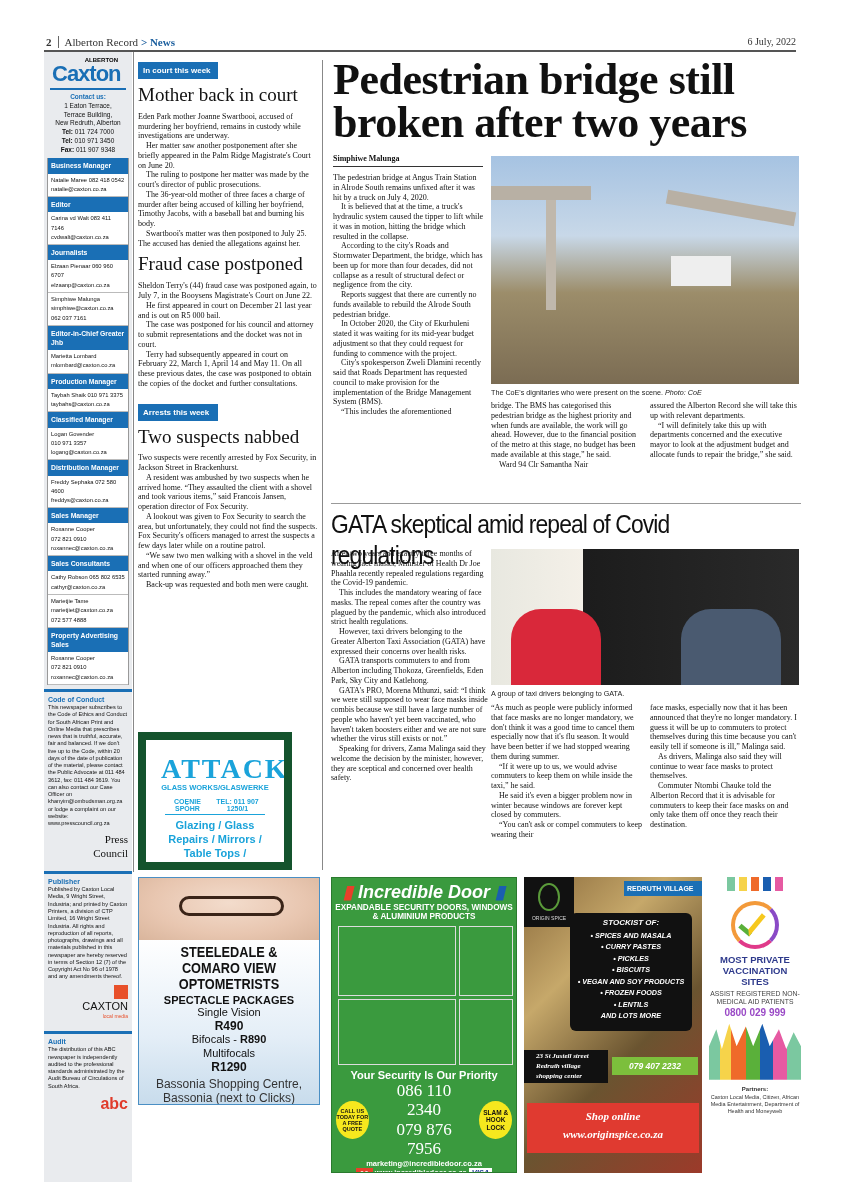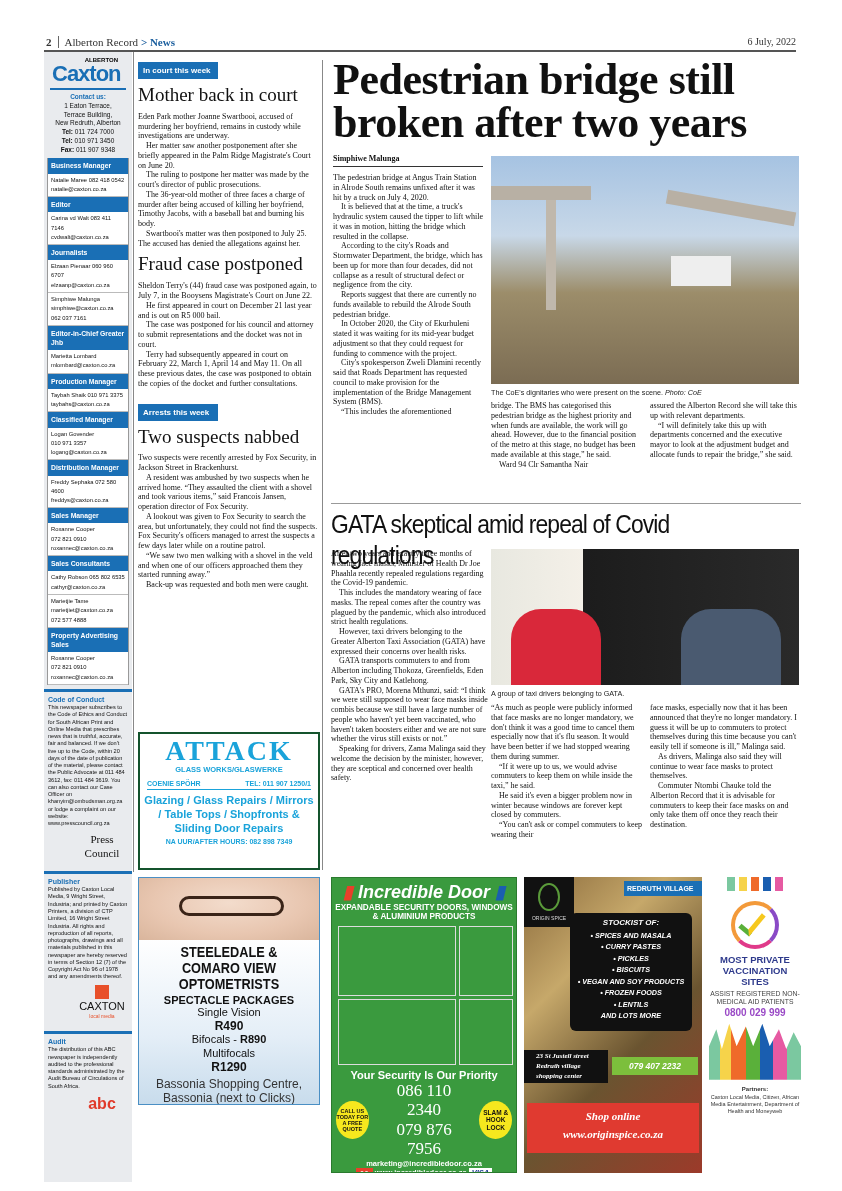--- a/index.html
+++ b/index.html
@@ -18,38 +18,38 @@
   #sb .logo .sm{position:absolute;right:8px;top:0;font-size:6px;font-weight:bold;color:#000;}
   #sb .logo .big{position:absolute;left:2px;top:3px;font-size:22px;font-weight:bold;color:#1a6fb5;font-family:"Liberation Sans",sans-serif;letter-spacing:-1px;}
   #sb .logobar{height:2px;background:#1a6fb5;margin:2px 6px 3px;}
   #sb .contact{text-align:center;font-size:6.5px;padding:0 2px 4px;}
   #sb .contact .t{color:#1a6fb5;font-weight:bold;}
   #sb .box{background:#fff;margin:0 3px;border-left:1px solid #999;border-right:1px solid #999;}
   #sb .role{background:#1a6fb5;color:#fff;font-weight:bold;font-size:6.8px;padding:3px 3px;}
   #sb .person{padding:2px 3px;border-bottom:1px solid #bbb;font-size:5.8px;line-height:1.6;}
   #sb .blk{padding:3px 4px;font-size:5.6px;line-height:1.3;border-top:3px solid #1a6fb5;margin-top:4px;}
   #sb .blk .h{color:#1a6fb5;font-weight:bold;font-size:7px;}
-  #sb .logo2{text-align:center;padding:4px 0;margin-left:28px;}
+  #sb .logo2{text-align:right;padding:4px 0;margin-left:28px;}
   
   .vline{width:1px;background:#888;}
   
   .tag{background:#1a6fb5;color:#fff;font-family:"Liberation Sans",sans-serif;font-size:8px;font-weight:bold;padding:4px 5px;display:inline-block;width:80px;}
   .hd2{font-size:19px;font-weight:normal;line-height:1.1;margin:6px 0 6px;}
   .body{font-size:8px;line-height:1.22;text-align:left;}
   .body p{text-indent:8px;}
   .body p:first-child{text-indent:0;}
   
   #main-hl{left:333px;top:58px;width:470px;font-size:44px;font-weight:bold;line-height:0.98;letter-spacing:-0.5px;}
   #byline{left:333px;top:154px;width:150px;font-size:8px;font-weight:bold;border-bottom:1px solid #333;padding-bottom:3px;}
   .photo{background:linear-gradient(#a6c3e2 0%,#c8d8e8 35%,#9c8d6a 60%,#7b6c53 100%);position:absolute;}
   .cap{font-family:"Liberation Sans",sans-serif;font-size:7.2px;color:#222;}
   #gata-hl{left:331px;top:509px;width:470px;font-family:"Liberation Sans",sans-serif;font-size:26px;letter-spacing:-1px;transform:scaleX(0.88);transform-origin:left;}
   
   .ad{position:absolute;overflow:hidden;}
-  #ad-attack{left:138px;top:732px;width:182px;height:138px;border:2px solid #14532d;color:#1aa3da;font-family:"Liberation Sans",sans-serif;text-align:center;padding:3px;}
+  #ad-attack{left:138px;top:732px;width:154px;height:138px;border:8px solid #14532d;color:#1aa3da;font-family:"Liberation Sans",sans-serif;text-align:center;padding:15px;}
   #ad-attack .a1{font-family:"Liberation Serif",serif;font-size:28px;font-weight:bold;letter-spacing:2px;line-height:1;}
   #ad-attack .a2{font-size:7.5px;font-weight:bold;}
   #ad-attack .a3{font-size:7px;font-weight:bold;display:flex;justify-content:space-between;border-bottom:1.5px solid #1aa3da;margin:6px 4px 4px;padding-bottom:2px;}
   #ad-attack .a4{font-size:11px;font-weight:bold;line-height:1.25;}
   #ad-attack .a5{font-size:7px;font-weight:bold;margin-top:3px;}
   #ad-opt{left:138px;top:877px;width:182px;height:228px;border:1px solid #4a8fc4;font-family:"Liberation Sans",sans-serif;text-align:center;background:linear-gradient(#f2e8de 0%,#f4ece4 20%,#ffffff 26%,#e4eef7 70%,#c8dcec 100%);}
   #ad-opt .face{height:62px;background:radial-gradient(ellipse at 50% 40%,#f3dccc 0%,#e8c6b0 60%,#d9b59c 100%);position:relative;}
   #ad-opt .face .gl{position:absolute;left:40px;top:18px;width:105px;height:20px;border:3px solid #3a2418;border-radius:10px;}
   #ad-opt .o1{font-size:15px;font-weight:bold;line-height:1.05;margin-top:4px;transform:scaleX(0.85);}
   #ad-opt .o2{font-size:11px;font-weight:bold;margin-top:3px;}

